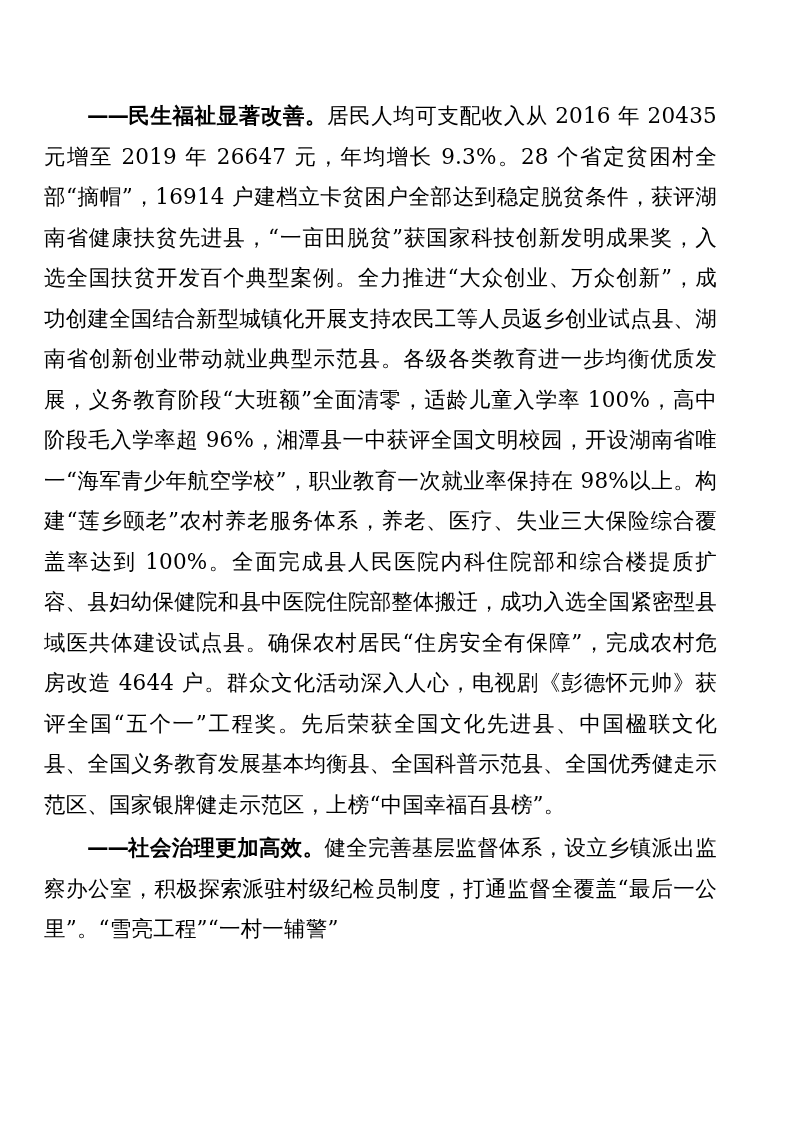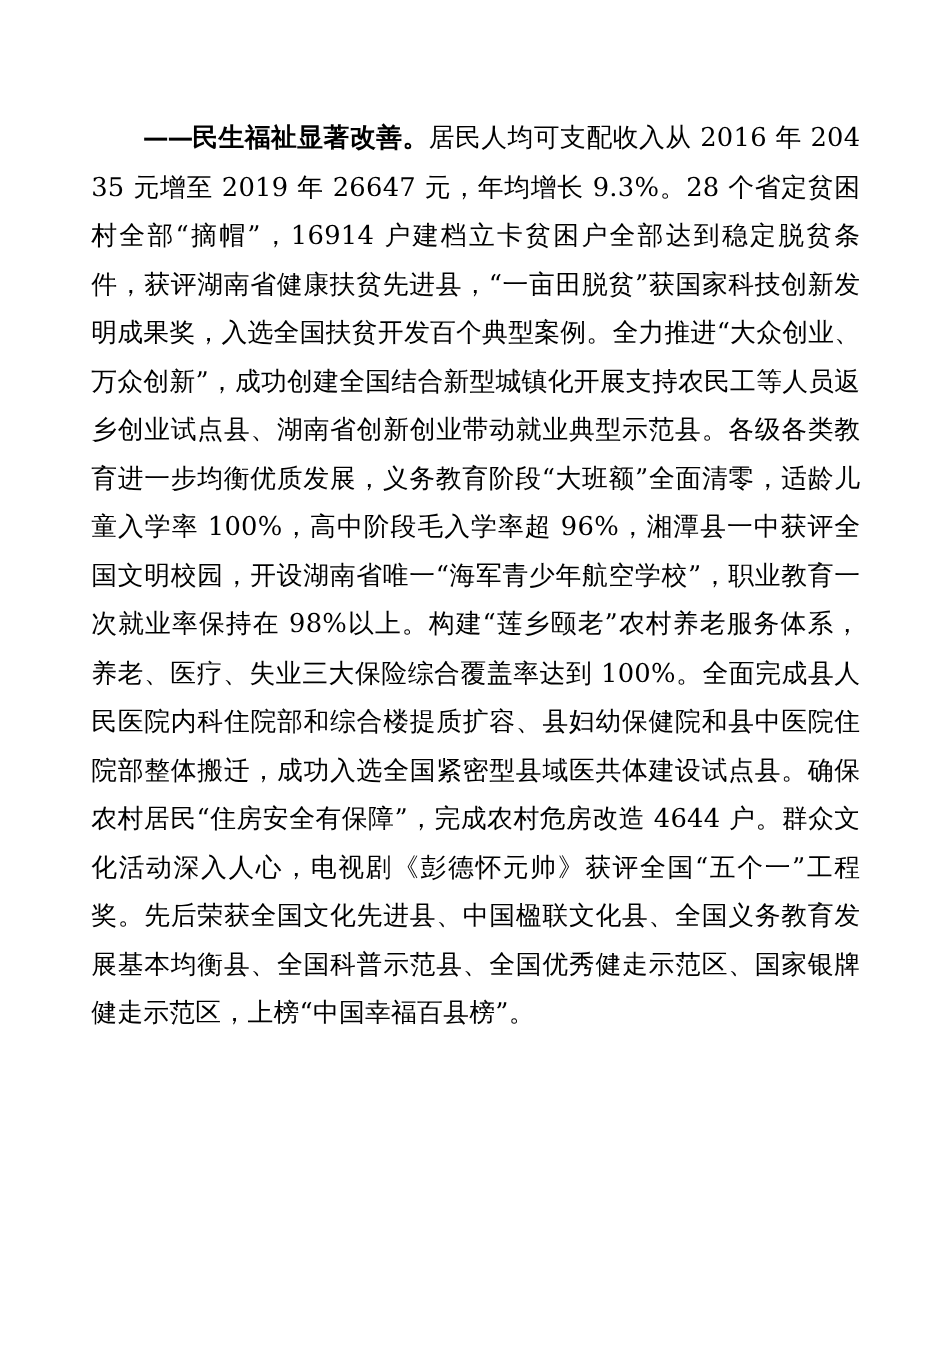--- a/index.html
+++ b/index.html
@@ -13,21 +13,21 @@
     overflow: hidden;
     font-family: "DejaVu Serif", "Liberation Serif", serif;
     color: #000000;
   }
   #page {
     position: relative;
     width: 793px;
     height: 1122px;
     background: #ffffff;
     box-sizing: border-box;
-    padding: 96px 76px 90px 76px;
+    padding: 96px 76px 90px 44px;
   }
   .doc-body {
     width: 100%;
   }
   p.para {
     margin: 0 0 0 0;
     font-size: 21.5px;
     line-height: 40.5px;
     text-align: justify;
     text-justify: inter-ideograph;
@@ -49,15 +49,18 @@
 </head>
 <body>
 
 <div id="page">
   <div class="doc-body">
 
     <p class="para">
       <span class="dash">——</span><span class="lead">民生福祉显著改善。</span><span>居民人均可支配收入从 2016 年 20435 元增至 2019 年 26647 元，年均增长 9.3%。28 个省定贫困村全部“摘帽”，16914 户建档立卡贫困户全部达到稳定脱贫条件，获评湖南省健康扶贫先进县，“一亩田脱贫”获国家科技创新发明成果奖，入选全国扶贫开发百个典型案例。全力推进“大众创业、万众创新”，成功创建全国结合新型城镇化开展支持农民工等人员返乡创业试点县、湖南省创新创业带动就业典型示范县。各级各类教育进一步均衡优质发展，义务教育阶段“大班额”全面清零，适龄儿童入学率 100%，高中阶段毛入学率超 96%，湘潭县一中获评全国文明校园，开设湖南省唯一“海军青少年航空学校”，职业教育一次就业率保持在 98%以上。构建“莲乡颐老”农村养老服务体系，养老、医疗、失业三大保险综合覆盖率达到 100%。全面完成县人民医院内科住院部和综合楼提质扩容、县妇幼保健院和县中医院住院部整体搬迁，成功入选全国紧密型县域医共体建设试点县。确保农村居民“住房安全有保障”，完成农村危房改造 4644 户。群众文化活动深入人心，电视剧《彭德怀元帅》获评全国“五个一”工程奖。先后荣获全国文化先进县、中国楹联文化县、全国义务教育发展基本均衡县、全国科普示范县、全国优秀健走示范区、国家银牌健走示范区，上榜“中国幸福百县榜”。</span>
     </p>
 
+    <p class="para">
+      <span class="dash">——</span><span class="lead">社会治理更加高效。</span><span>健全完善基层监督体系，设立乡镇派出监察办公室，积极探索派驻村级纪检员制度，打通监督全覆盖“最后一公里”。“雪亮工程”“一村一辅警”</span>
+    </p>
 
   </div>
 </div>
 
 </body></html>

